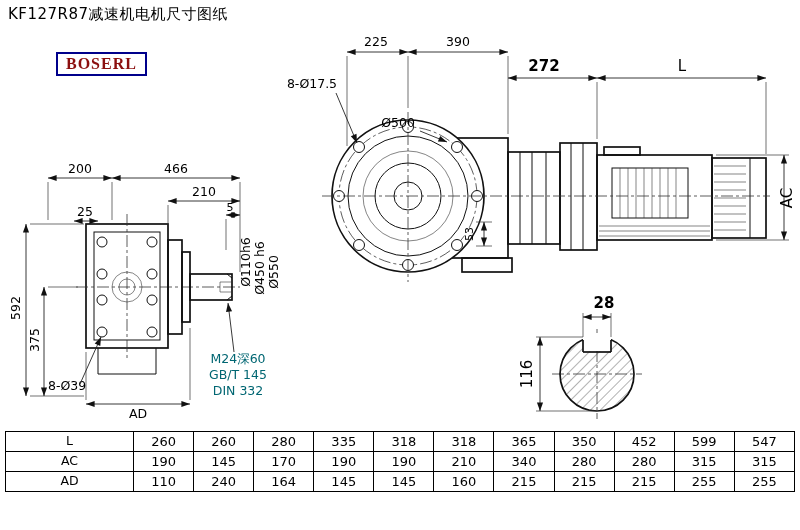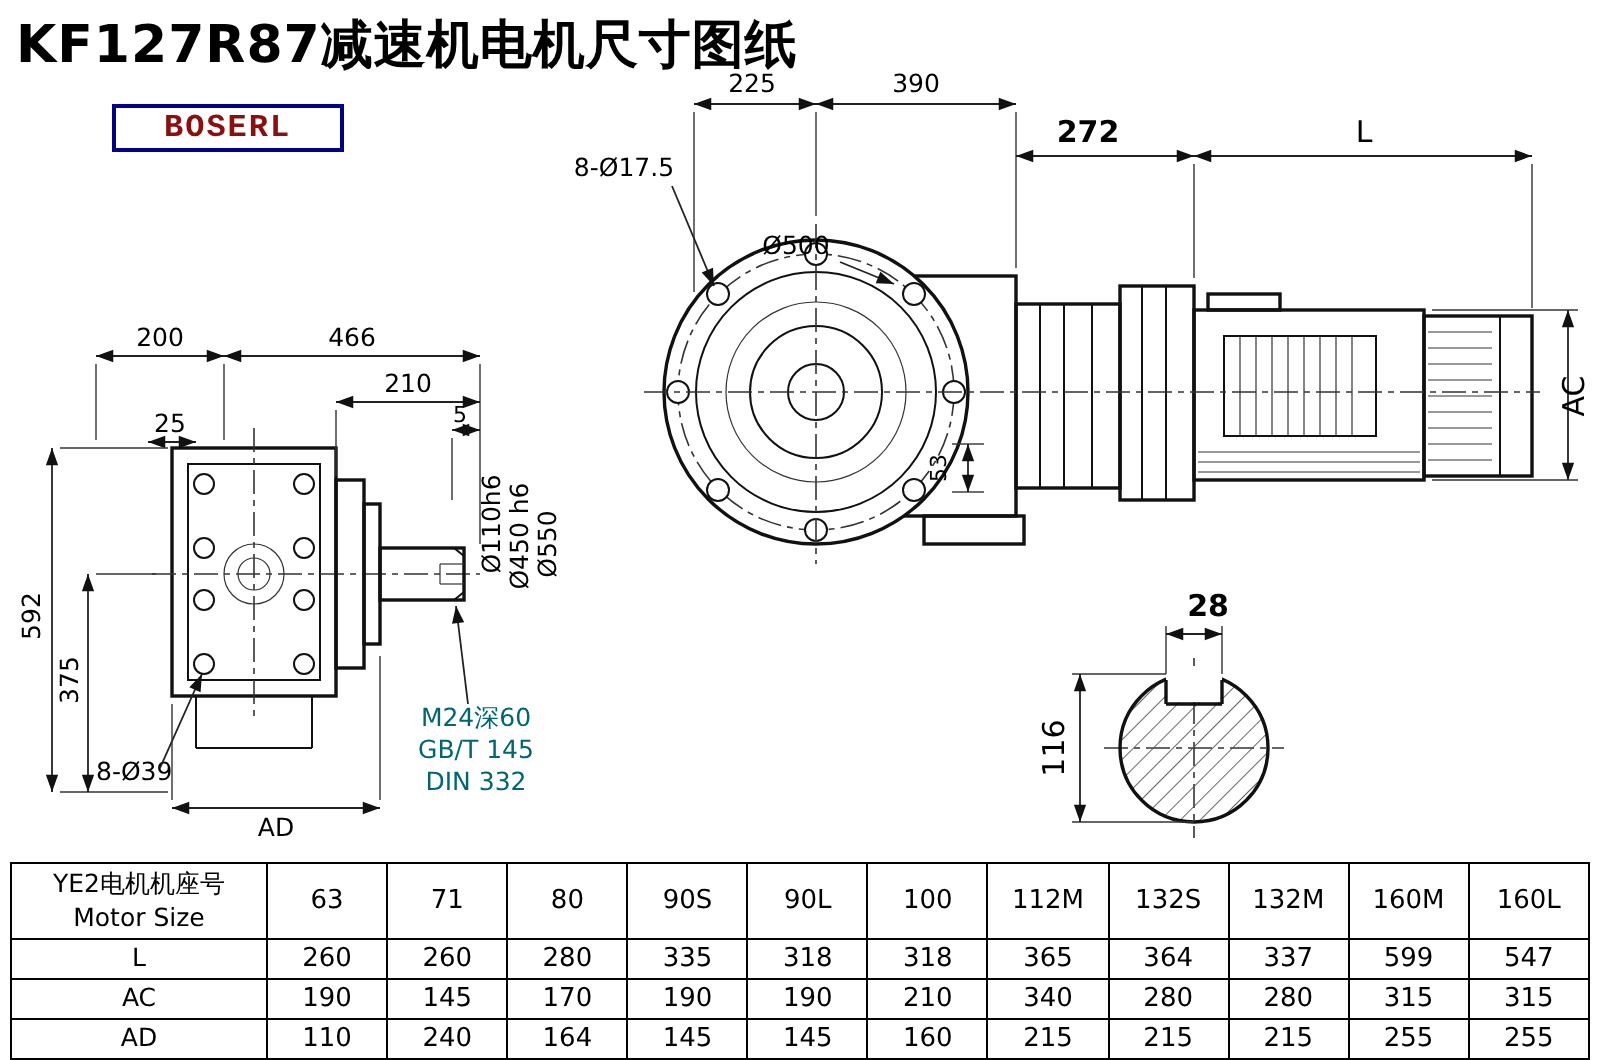--- a/index.html
+++ b/index.html
@@ -1,20 +1,20 @@
 <!DOCTYPE html>
 <html><head>
 <meta charset="utf-8">
 <style>
   *{margin:0;padding:0;box-sizing:border-box}
   html,body{width:800px;height:530px;background:#fff;overflow:hidden;position:relative;
     font-family:"DejaVu Sans",sans-serif;color:#000}
-  .title{position:absolute;top:5px;left:8px;font-size:26px;font-weight:bold;letter-spacing:.5px}
+  .title{position:absolute;top:5px;left:8px;font-size:15px;font-weight:normal;letter-spacing:.5px}
   .logo{position:absolute;top:52px;left:56px;border:2px solid #00008b;color:#8b0f0f;
-    font-family:Liberation Mono, monospace;font-weight:bold;font-size:16px;padding:1px 24px;letter-spacing:1px}
+    font-family:Liberation Serif, serif;font-weight:bold;font-size:16px;padding:1px 8px;letter-spacing:1px}
   svg.drawing{position:absolute;top:0;left:0}
   
   .out{stroke:#111;stroke-width:1.7;fill:none}
   .outf{stroke:#111;stroke-width:1.7;fill:#fff}
   .med{stroke:#111;stroke-width:1;fill:none}
   .medf{stroke:#111;stroke-width:1;fill:#fff}
   .thin{stroke:#333;stroke-width:.6;fill:none}
   .dim{stroke:#222;stroke-width:.9;fill:none}
   .ext{stroke:#333;stroke-width:.7;fill:none}
   .cl{stroke:#333;stroke-width:.8;fill:none;stroke-dasharray:12 3 3 3}
@@ -225,48 +225,31 @@
 
     <line class="ext" x1="583" y1="337" x2="536" y2="337"></line>
     <line class="ext" x1="597" y1="411" x2="536" y2="411"></line>
     <line class="dim" x1="540" y1="337" x2="540" y2="411" marker-start="url(#arr)" marker-end="url(#arr)"></line>
     <text class="dim-l" transform="rotate(-90 532 374)" x="532" y="374">116</text>
   </g>
 </svg>
 
 <table class="dims">
   <tbody>
-      <tr class="hdr">
-    <th class="c0">
-      <div>YE2电机机座号</div>
-      <div>Motor Size</div>
-    </th>
-    <th>63</th>
-    <th>71</th>
-    <th>80</th>
-    <th>90S</th>
-    <th>90L</th>
-    <th>100</th>
-    <th>112M</th>
-    <th>132S</th>
-    <th>132M</th>
-    <th>160M</th>
-    <th>160L</th>
-  </tr>
   <tr>
     <td class="c0">L</td>
     <td>260</td>
     <td>260</td>
     <td>280</td>
     <td>335</td>
     <td>318</td>
     <td>318</td>
     <td>365</td>
-    <td>364</td>
-    <td>337</td>
+    <td>350</td>
+    <td>452</td>
     <td>599</td>
     <td>547</td>
   </tr>
   <tr>
     <td class="c0">AC</td>
     <td>190</td>
     <td>145</td>
     <td>170</td>
     <td>190</td>
     <td>190</td>

